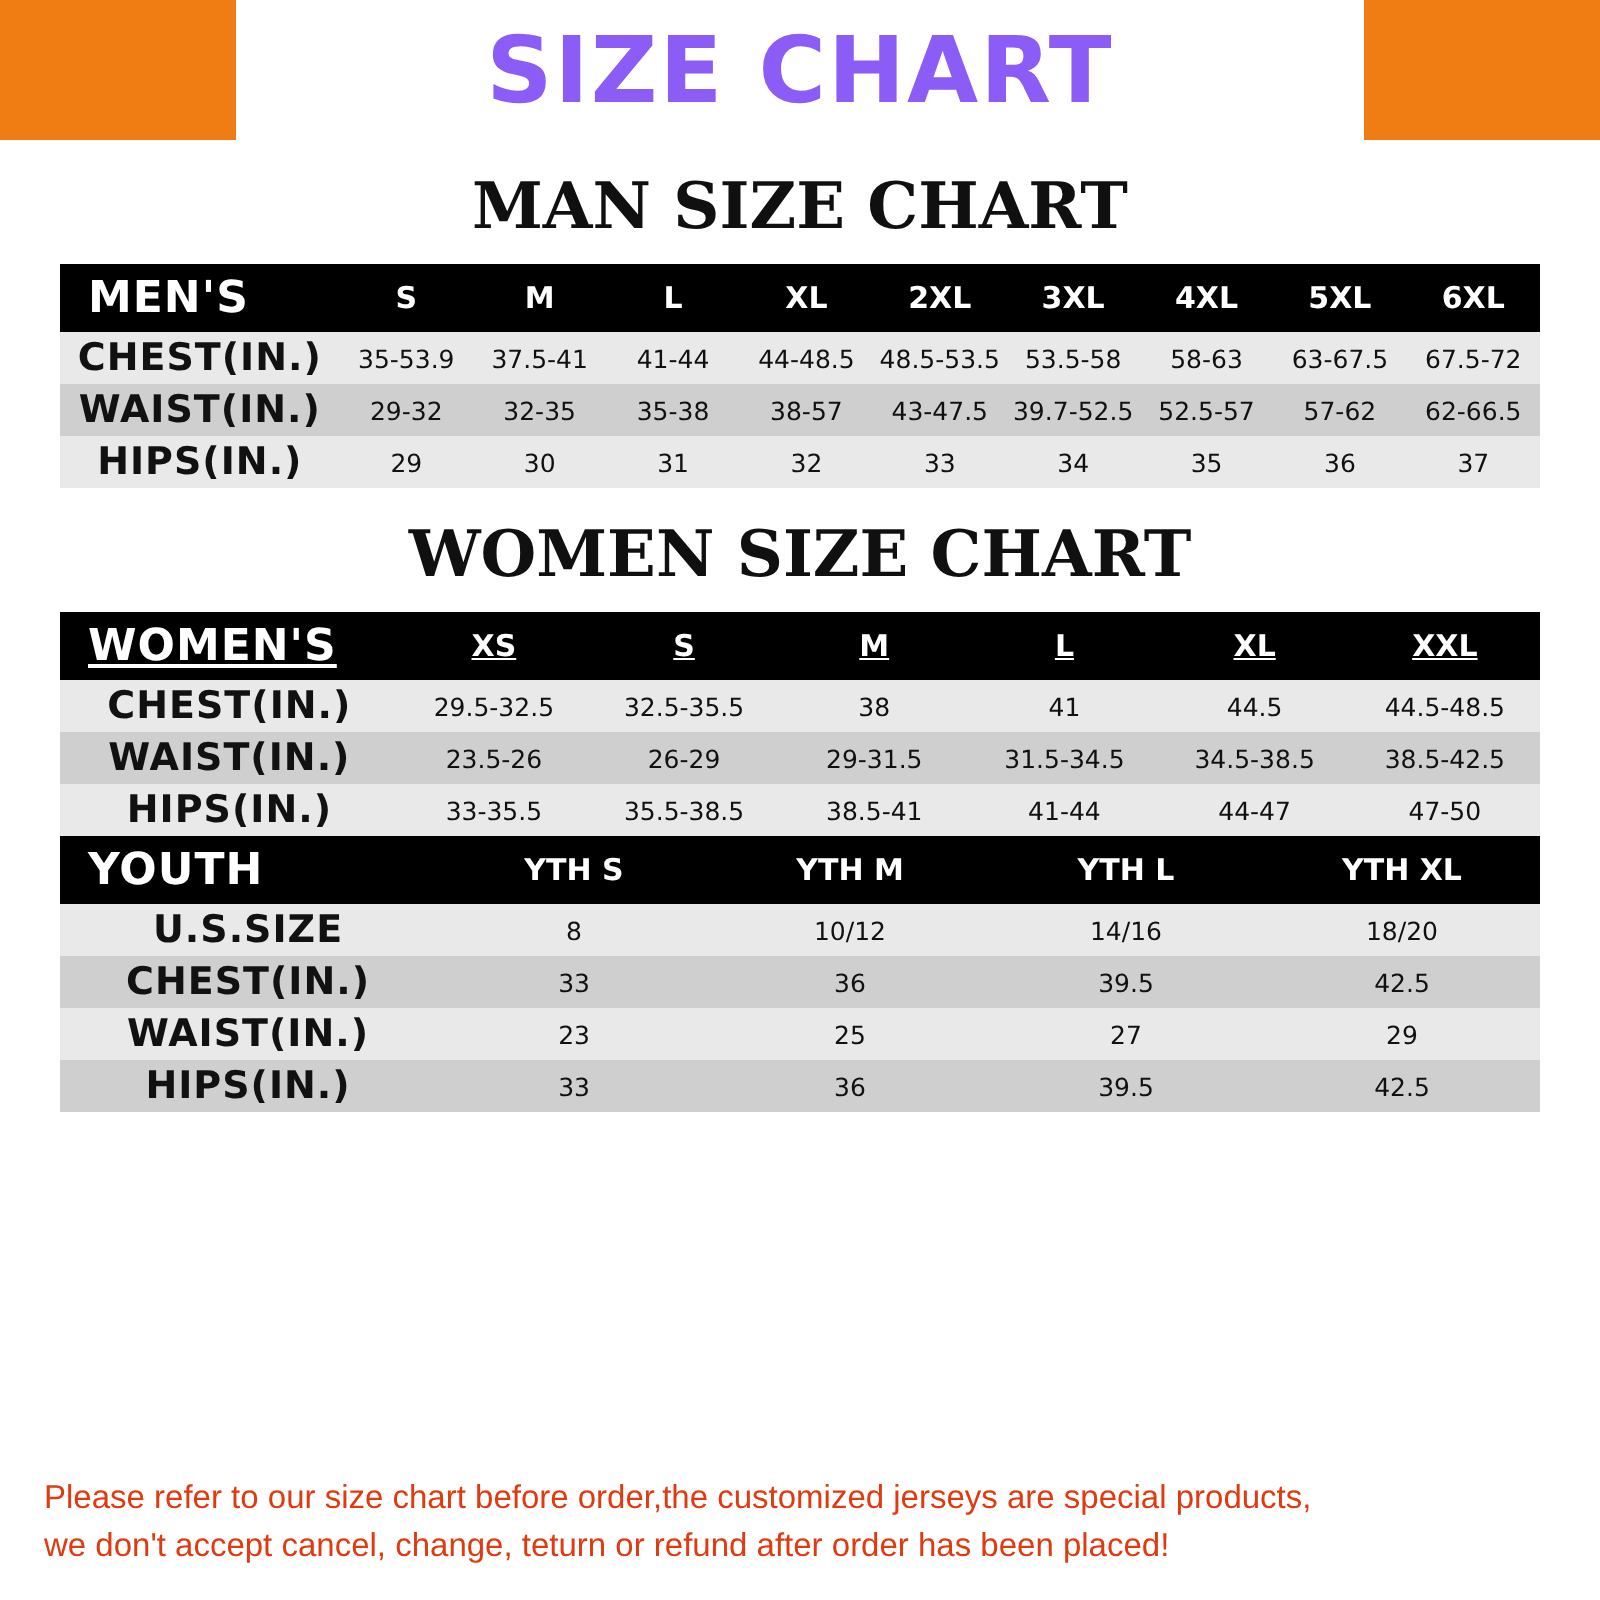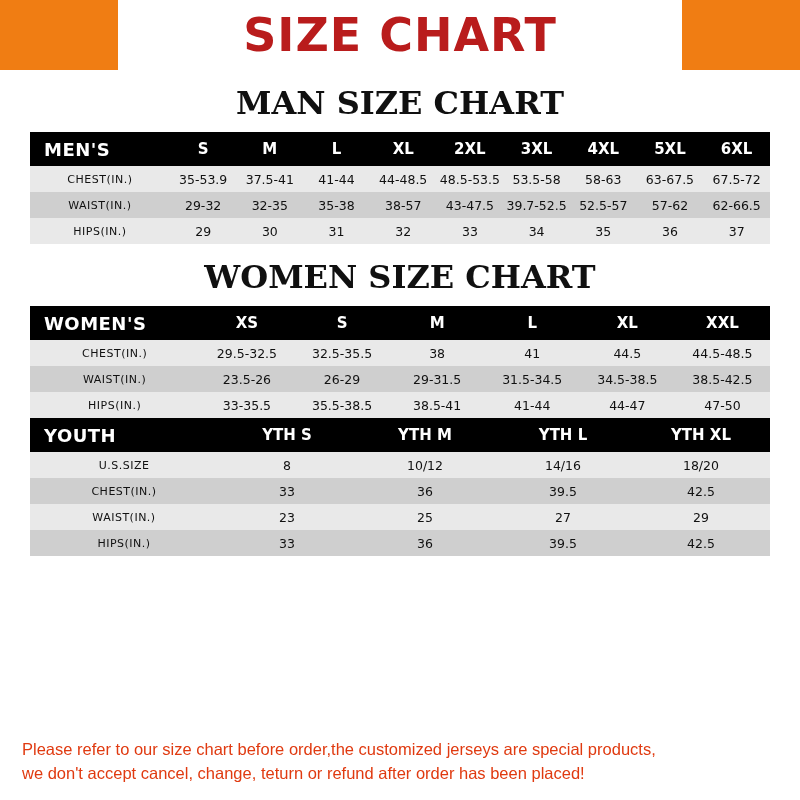--- a/index.html
+++ b/index.html
@@ -39,21 +39,21 @@
   }
   .banner-left { left: 0; }
   .banner-right { right: 0; }
   .banner-title {
     position: relative;
     z-index: 2;
     font-family: "DejaVu Sans", "Liberation Sans", sans-serif;
     font-weight: bold;
     font-size: 46px;
     letter-spacing: 1px;
-    color: #b91c1c;
+    color: #8b5cf6;
     text-align: center;
     line-height: 70px;
   }
   
   .section-title {
     text-align: center;
     font-family: "DejaVu Serif", "Liberation Serif", serif;
     font-weight: bold;
     font-size: 32px;
     color: #101010;
@@ -80,35 +80,35 @@
   table.size-table thead th {
     background: #000000;
     color: #ffffff;
     font-weight: bold;
     font-size: 15px;
     height: 34px;
   }
   table.size-table thead th.label-head {
     text-align: left;
     padding-left: 14px;
-    font-size: 18px;
+    font-size: 22px;
     letter-spacing: 0.5px;
   }
   table.size-table tbody tr.row-light td { background: #e9e9e9; }
   table.size-table tbody tr.row-dark td { background: #cfcfcf; }
   table.size-table tbody td.row-label {
-    font-weight: normal;
+    font-weight: bold;
     letter-spacing: 0.5px;
-    font-size: 11px;
+    font-size: 19px;
   }
   
   .men-table thead th { font-size: 13.5px; }
   .men-table thead th.label-head { font-size: 17px; }
   .men-table td { font-size: 11.5px; }
-  .women-table thead th { font-size: 15px; }
+  .women-table thead th { font-size: 15px; text-decoration: underline; }
   .women-table thead th.label-head { font-size: 17px; }
   .women-table td { font-size: 13px; height: 31px; }
   .youth-table thead th { font-size: 15px; }
   .youth-table thead th.label-head { font-size: 17px; }
   .youth-table td { font-size: 13px; height: 31px; }
 
   
   .footer-note {
     margin-top: auto;
     padding: 10px 22px 14px 22px;

